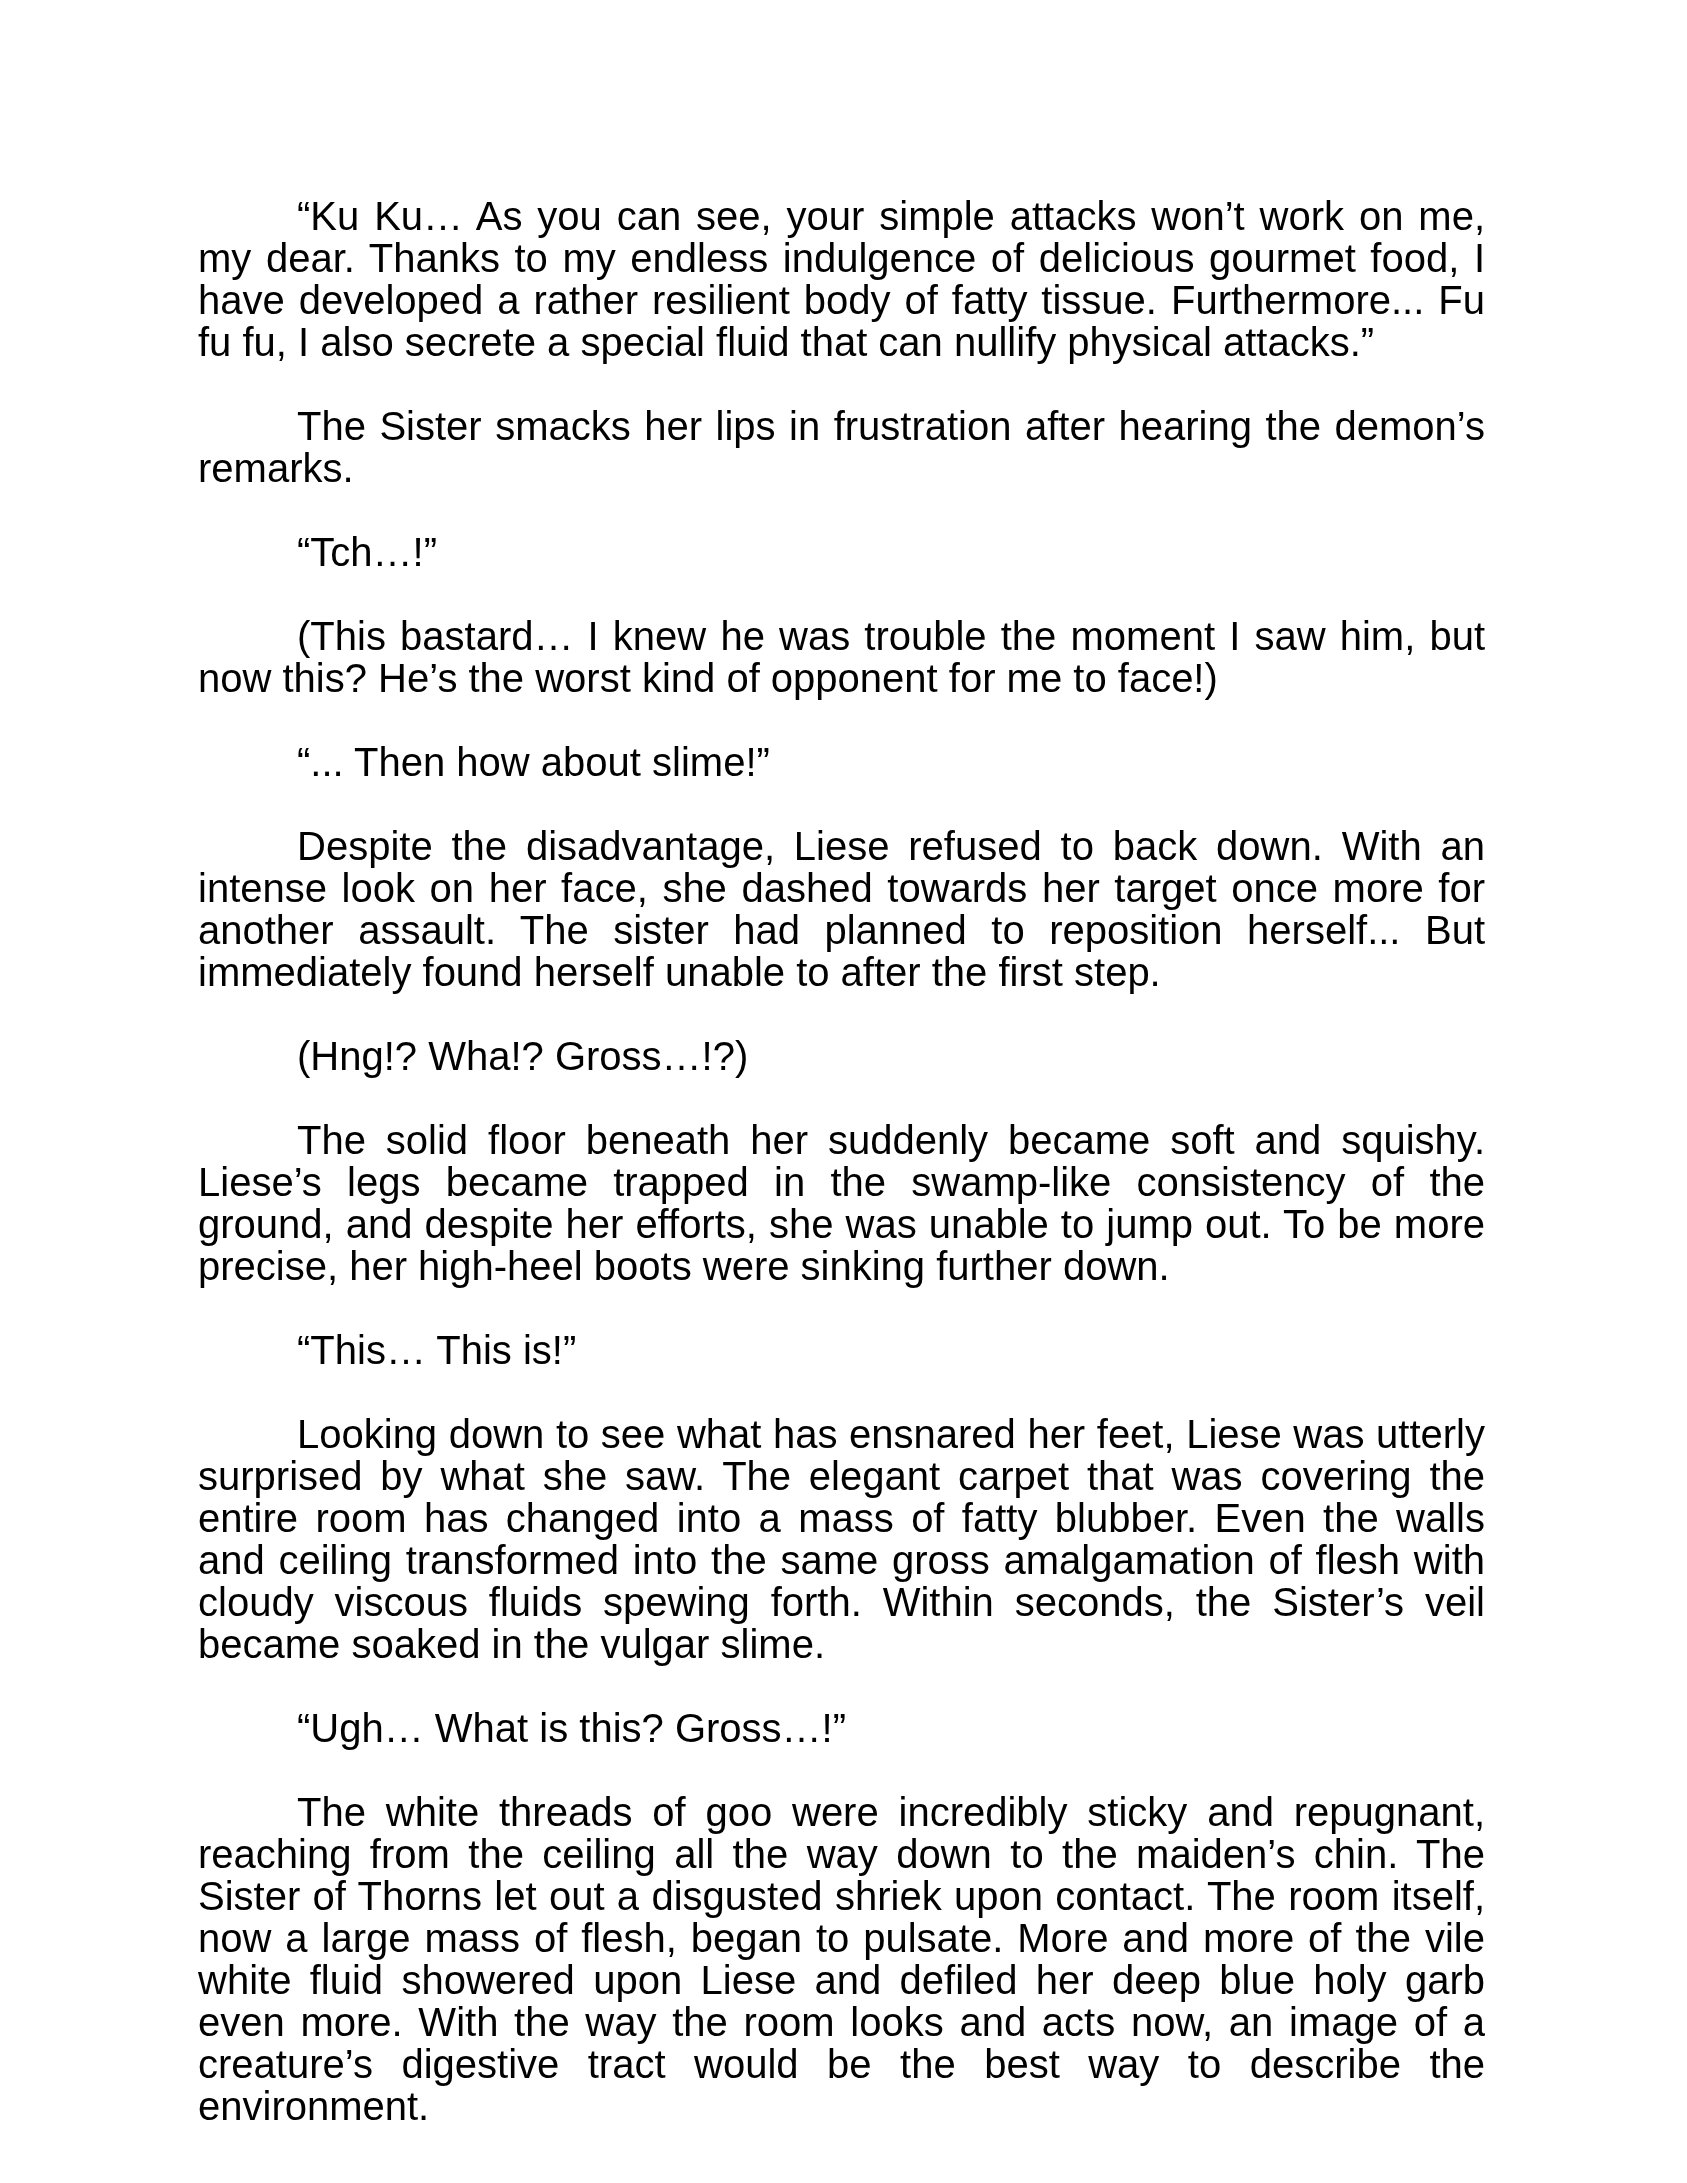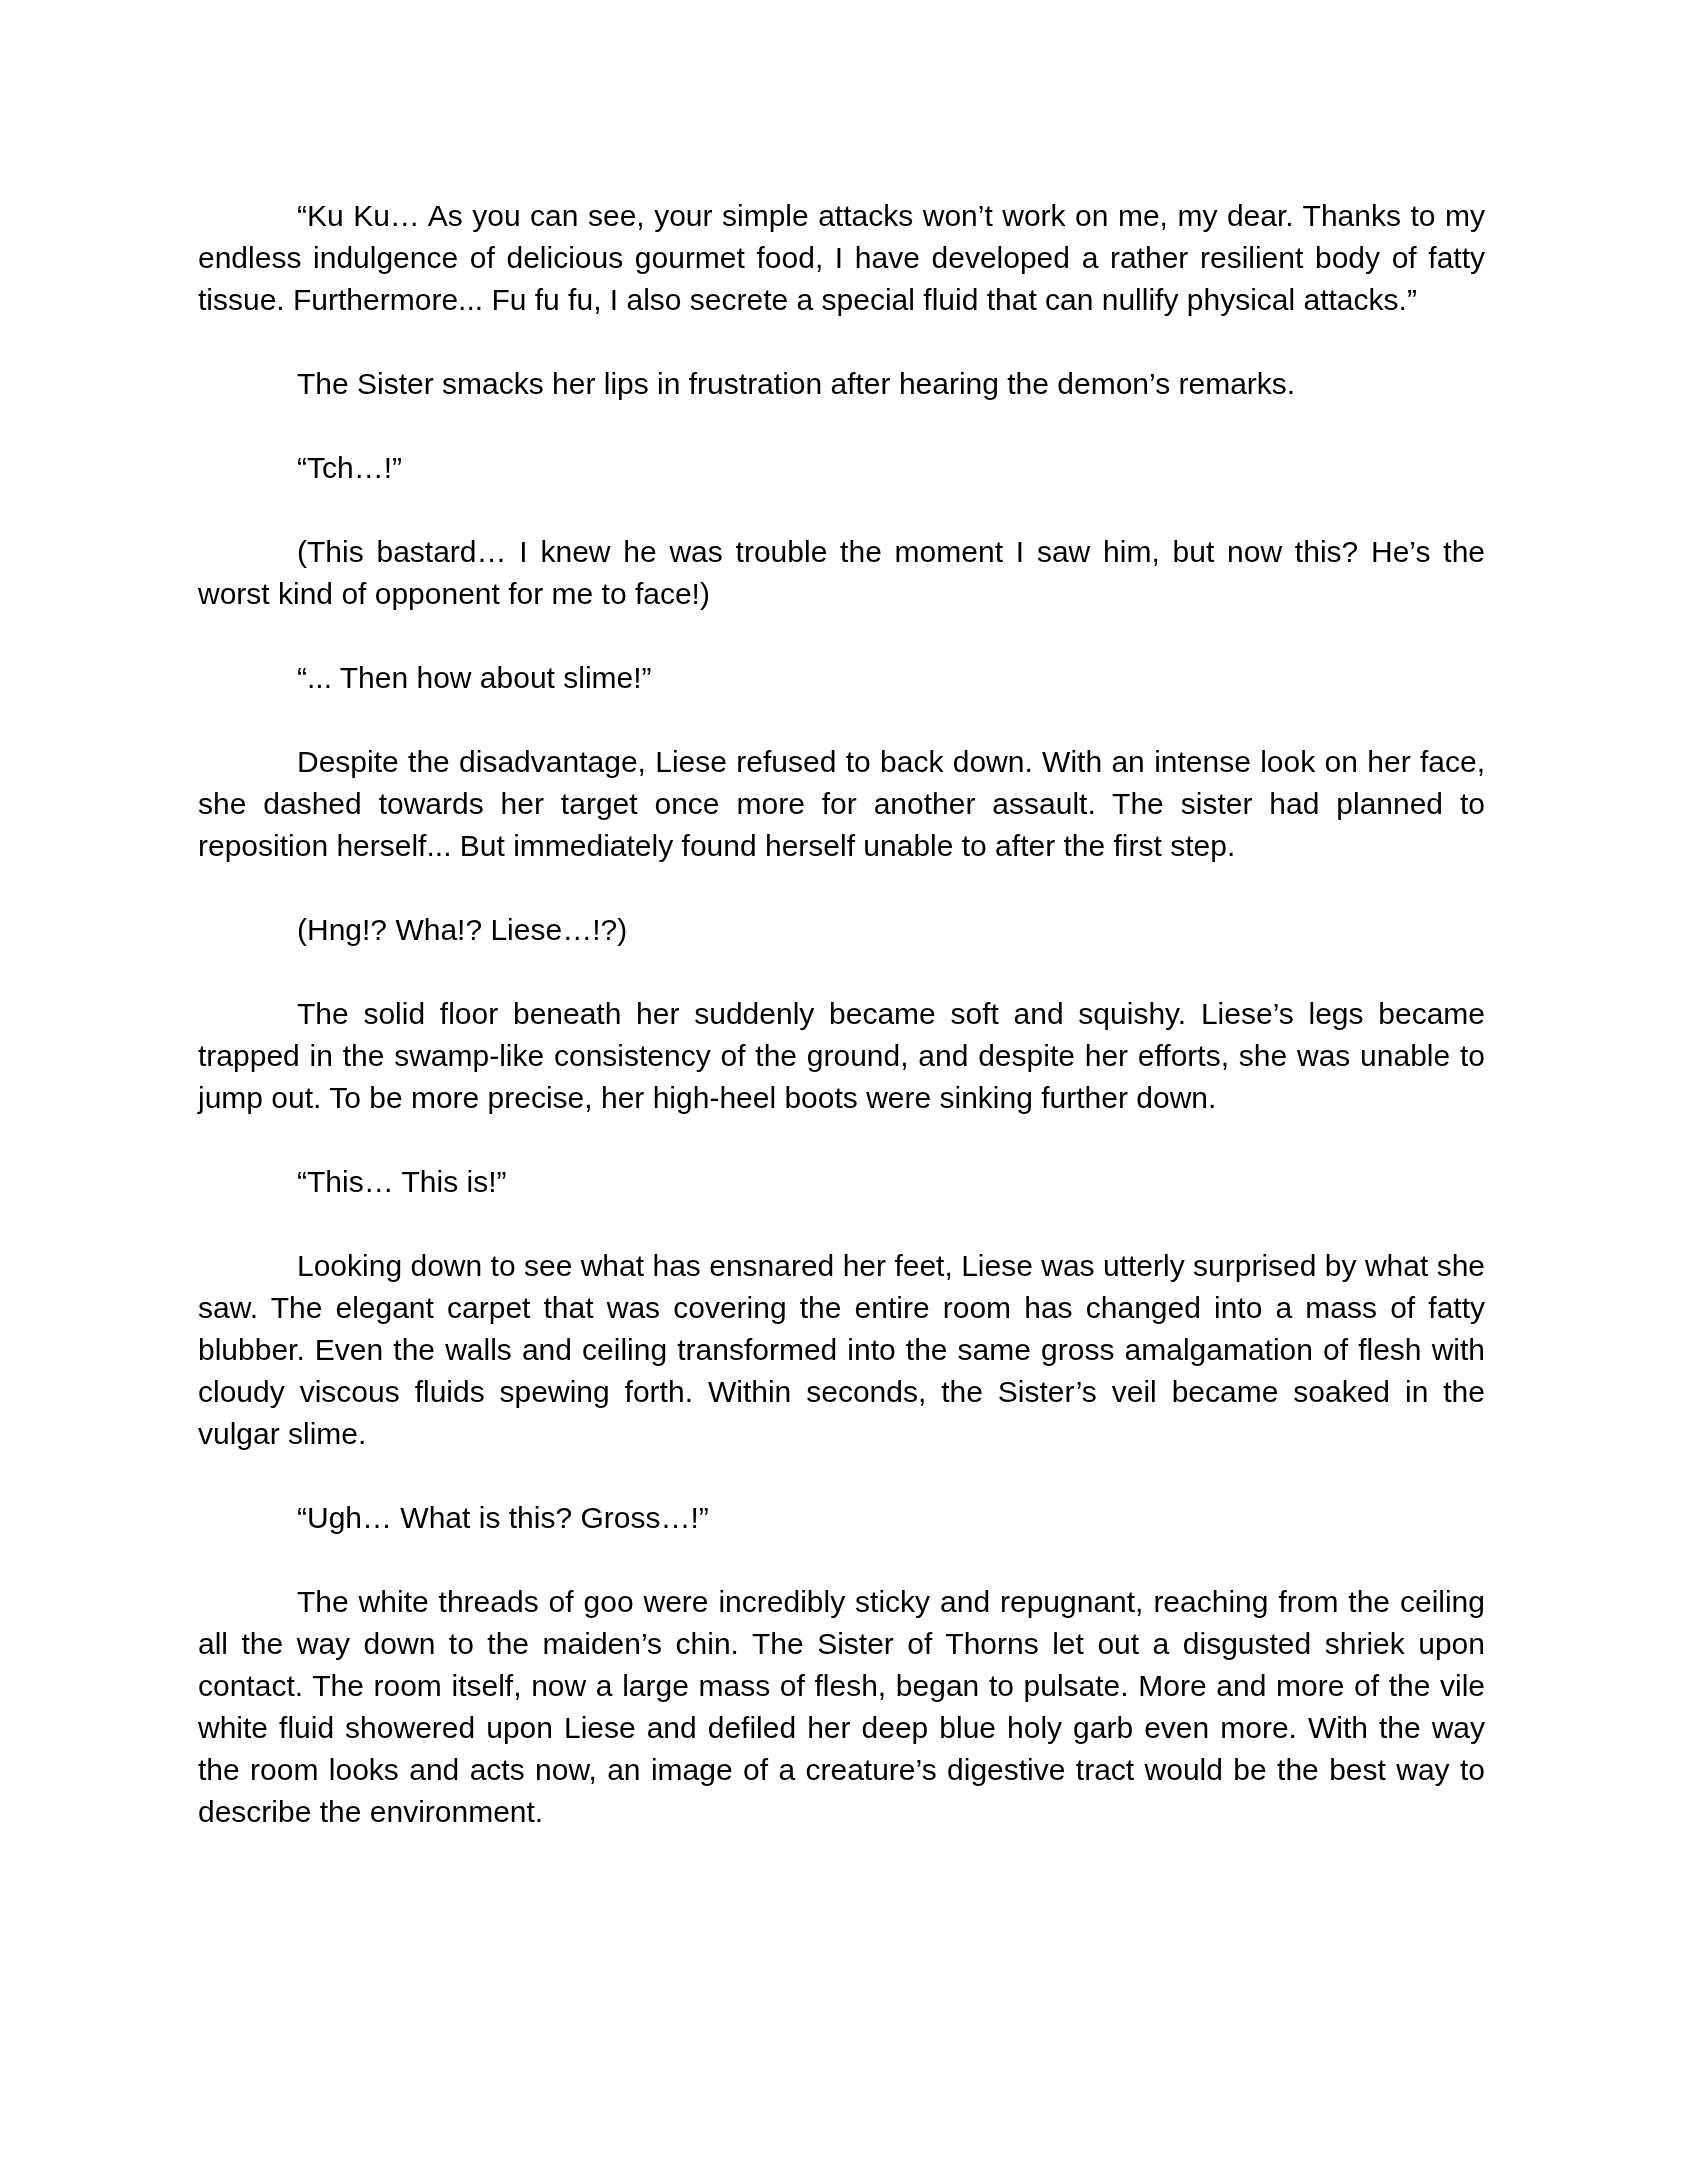--- a/index.html
+++ b/index.html
@@ -20,21 +20,21 @@
     width: 1687px;
     height: 2183px;
     background: #ffffff;
   }
   .content {
     position: absolute;
     left: 198px;
     top: 195px;
     width: 1287px;
     font-family: "Liberation Sans", "DejaVu Sans", sans-serif;
-    font-size: 30px;
+    font-size: 40px;
     line-height: 42px;
     color: #000000;
     text-align: justify;
     letter-spacing: 0;
   }
   .content p {
     margin: 0 0 42px 0;
     text-indent: 99px;
     white-space: normal;
   }
@@ -46,21 +46,21 @@
 <body>
 
 <div class="page">
   <div class="content">
     <p>“Ku Ku… As you can see, your simple attacks won’t work on me, my dear. Thanks to my endless indulgence of delicious gourmet food, I have developed a rather resilient body of fatty tissue. Furthermore... Fu fu fu, I also secrete a special fluid that can nullify physical attacks.”</p>
     <p>The Sister smacks her lips in frustration after hearing the demon’s remarks.</p>
     <p>“Tch…!”</p>
     <p>(This bastard… I knew he was trouble the moment I saw him, but now this? He’s the worst kind of opponent for me to face!)</p>
     <p>“... Then how about slime!”</p>
     <p>Despite the disadvantage, Liese refused to back down. With an intense look on her face, she dashed towards her target once more for another assault. The sister had planned to reposition herself... But immediately found herself unable to after the first step.</p>
-    <p>(Hng!? Wha!? Liese…!?)</p>
+    <p>(Hng!? Wha!? Gross…!?)</p>
     <p>The solid floor beneath her suddenly became soft and squishy. Liese’s legs became trapped in the swamp-like consistency of the ground, and despite her efforts, she was unable to jump out. To be more precise, her high-heel boots were sinking further down.</p>
     <p>“This… This is!”</p>
     <p>Looking down to see what has ensnared her feet, Liese was utterly surprised by what she saw. The elegant carpet that was covering the entire room has changed into a mass of fatty blubber. Even the walls and ceiling transformed into the same gross amalgamation of flesh with cloudy viscous fluids spewing forth. Within seconds, the Sister’s veil became soaked in the vulgar slime.</p>
     <p>“Ugh… What is this? Gross…!”</p>
     <p>The white threads of goo were incredibly sticky and repugnant, reaching from the ceiling all the way down to the maiden’s chin. The Sister of Thorns let out a disgusted shriek upon contact. The room itself, now a large mass of flesh, began to pulsate. More and more of the vile white fluid showered upon Liese and defiled her deep blue holy garb even more. With the way the room looks and acts now, an image of a creature’s digestive tract would be the best way to describe the environment.</p>
   </div>
 </div>
 
 
 </body></html>

